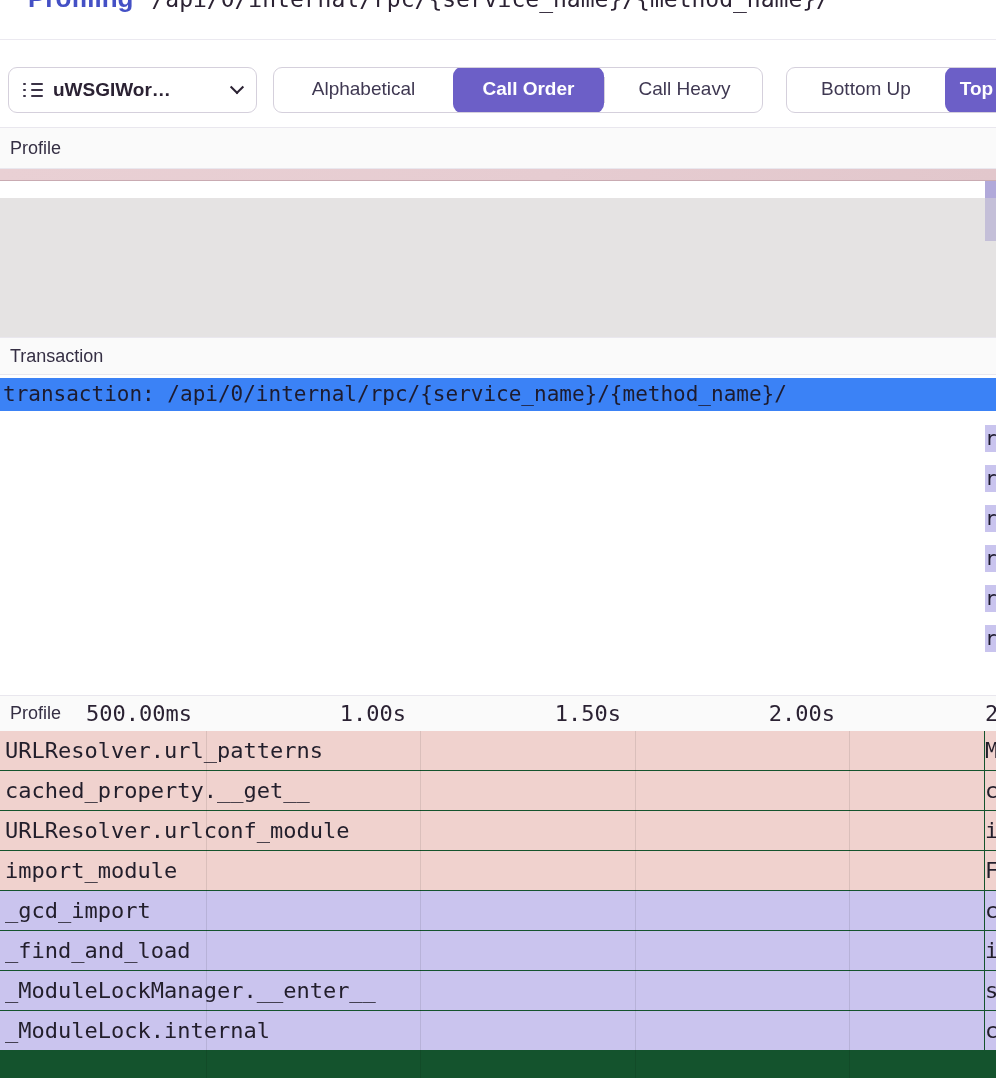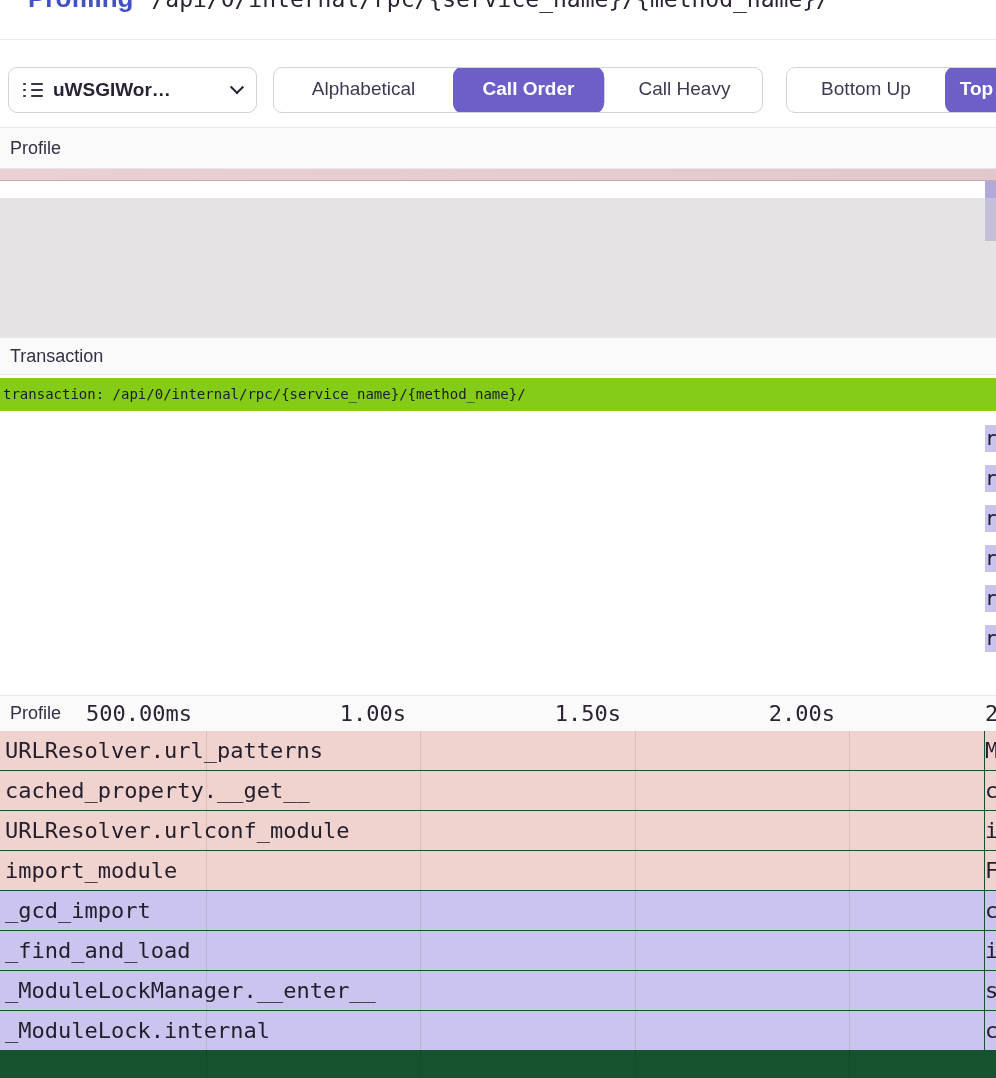--- a/index.html
+++ b/index.html
@@ -63,22 +63,22 @@
   .minimap { position:absolute; top:169px; left:0; width:996px; height:168px; background:#fff; cursor:grab; }
   .mm-band { position:absolute; top:0; left:0; width:996px; height:12px;
              background:linear-gradient(to right,#e9d0d4 0%,#e6ccd1 55%,#e2c7cc 100%);
              border-bottom:1px solid #c9abb2; }
   .mm-gray { position:absolute; top:29px; left:0; width:996px; height:139px; background:#e5e3e3; }
   .mm-sliver-a { position:absolute; top:12px; left:985px; width:11px; height:17px; background:#b1a9da; }
   .mm-sliver-b { position:absolute; top:29px; left:985px; width:11px; height:43px; background:#c4bfd8; }
 
   
   .txn-area { position:absolute; top:375px; left:0; width:996px; height:320px; background:#fff; overflow:hidden; }
-  .txn-root { position:absolute; top:3px; left:0; width:996px; height:33px; background:#84cc16;
-              font-size:14px; line-height:33px; color:#1d1b2e; padding-left:3px;
+  .txn-root { position:absolute; top:3px; left:0; width:996px; height:33px; background:#3b82f6;
+              font-size:21px; line-height:33px; color:#1d1b2e; padding-left:3px;
               white-space:nowrap; overflow:hidden; cursor:pointer; }
   .txn-frag { position:absolute; left:985px; width:11px; height:27px; background:#c9c4ee;
               font-size:20px; line-height:27px; color:#1d1b2e; overflow:hidden; cursor:pointer; }
 
   
   .tick { position:absolute; top:0; line-height:35px; font-size:22px; color:#2b2233; white-space:nowrap; }
   .tick.ralign { transform:translateX(-100%); }
 
   
   .flame { position:absolute; top:731px; left:0; width:996px; height:371px; background:#14532d; overflow:hidden; }

